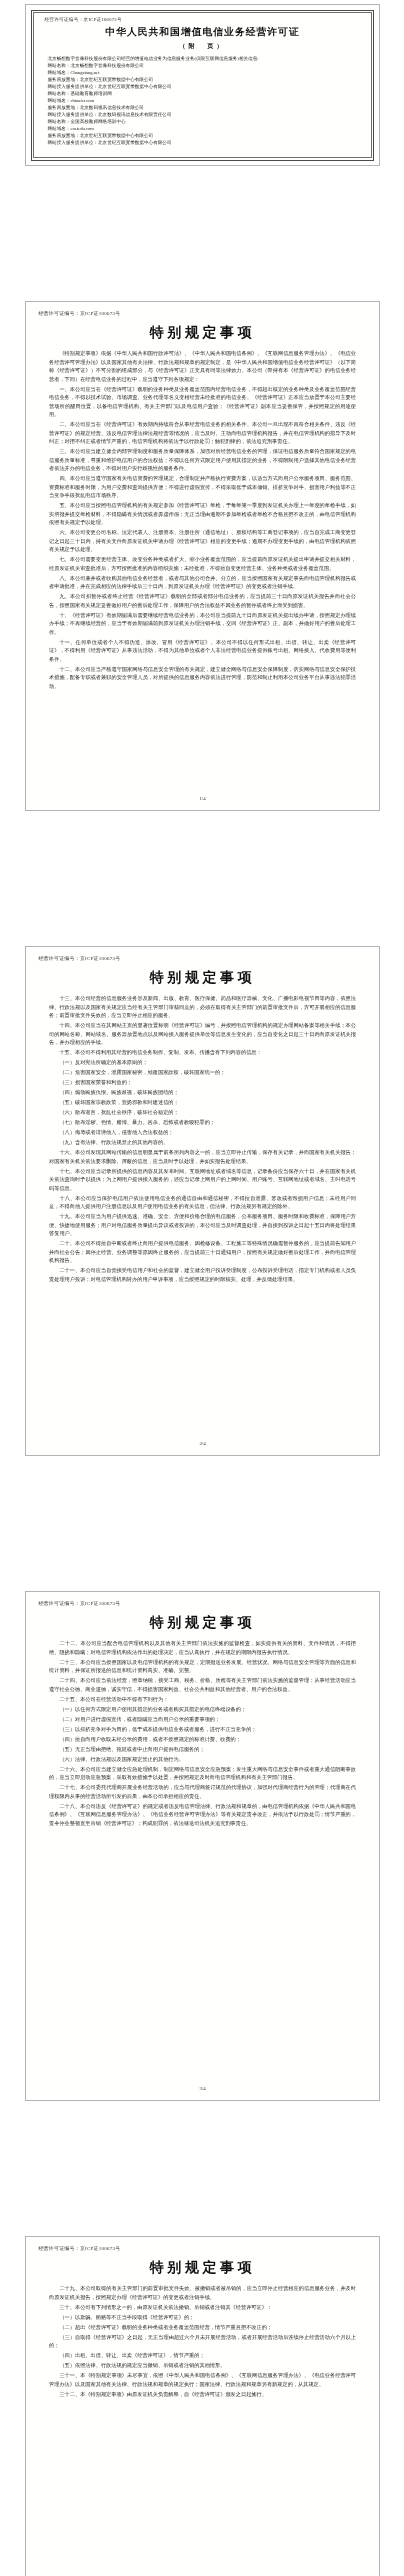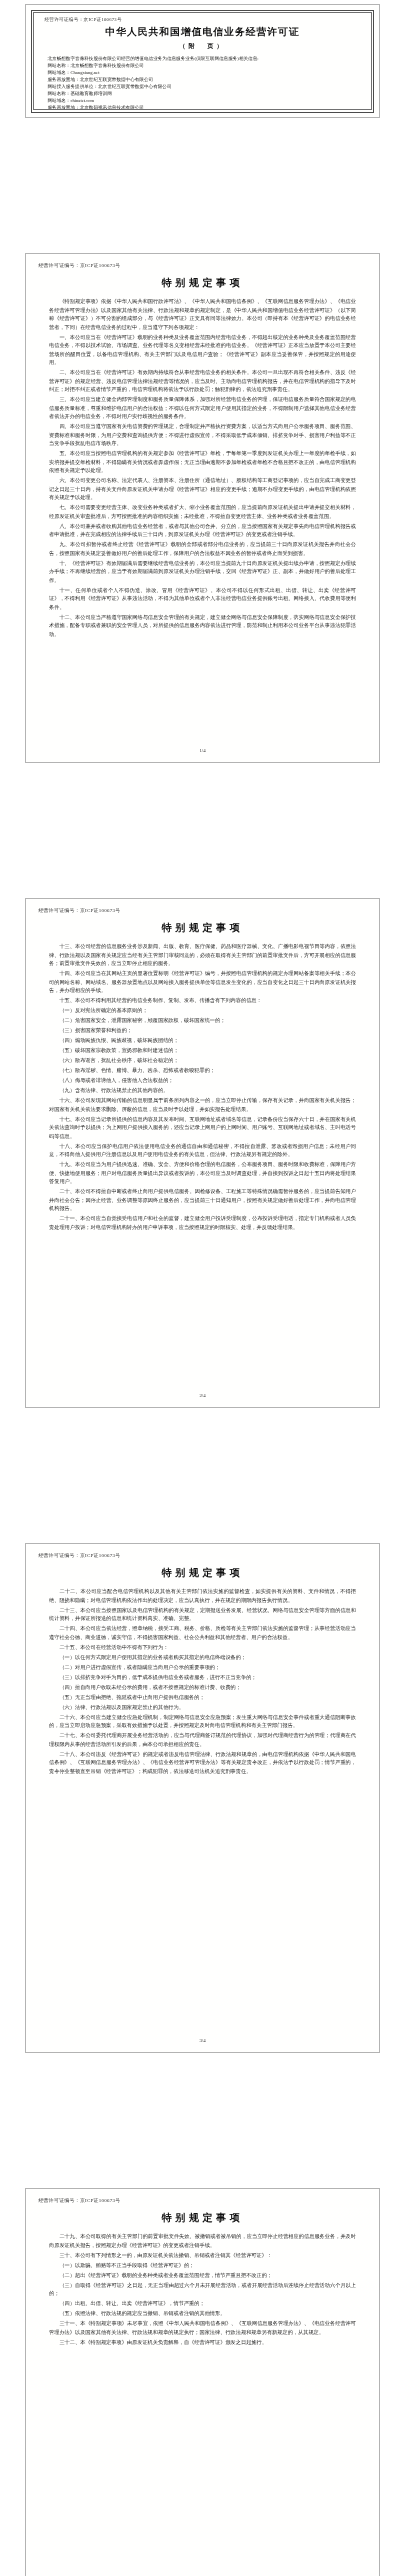--- a/index.html
+++ b/index.html
@@ -17,21 +17,21 @@
     position: relative;
     width: 355px;
     margin: 0 auto;
     background: #fffffe;
     border: 0.5px solid #b3b3b3;
     box-sizing: border-box;
   }
   
   .page-cover {
     margin-top: 4.1px;
-    height: 114px;
+    height: 162px;
   }
   .cover-frame {
     position: absolute;
     inset: 4.6px;
     border: 1px solid #4b4b4b;
   }
   .cover-frame-inner {
     position: absolute;
     inset: 1.5px;
     border: 0.5px solid #707070;
@@ -78,21 +78,21 @@
   }
   .prov-header {
     padding: 7.7px 0 0 12.4px;
     font-size: 4.9px;
     color: #2a2a2a;
     letter-spacing: 0.3px;
   }
   .prov-title {
     margin: 8.2px 0 0;
     text-align: center;
-    font-size: 10px;
+    font-size: 14px;
     font-weight: bold;
     letter-spacing: 3.6px;
     color: #111;
   }
   .prov-body {
     margin: 7.2px 23px 0 23px;
   }
   .clause {
     margin: 0 0 1.5px 0;
     font-size: 5.2px;

